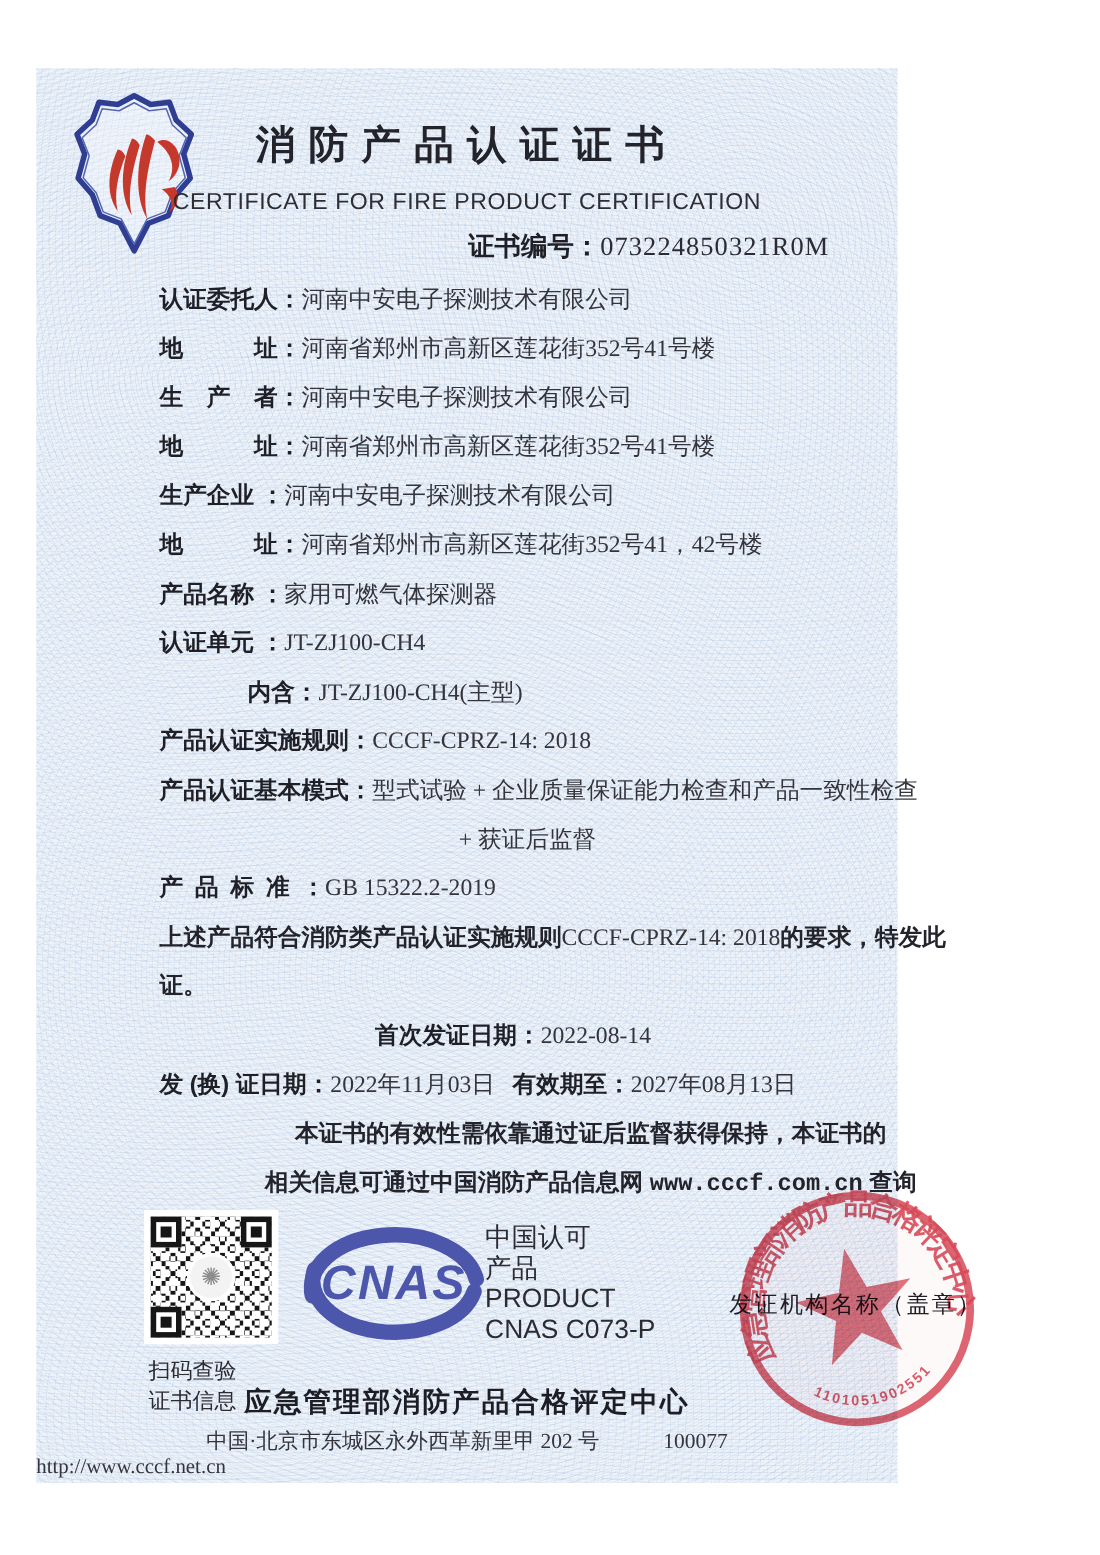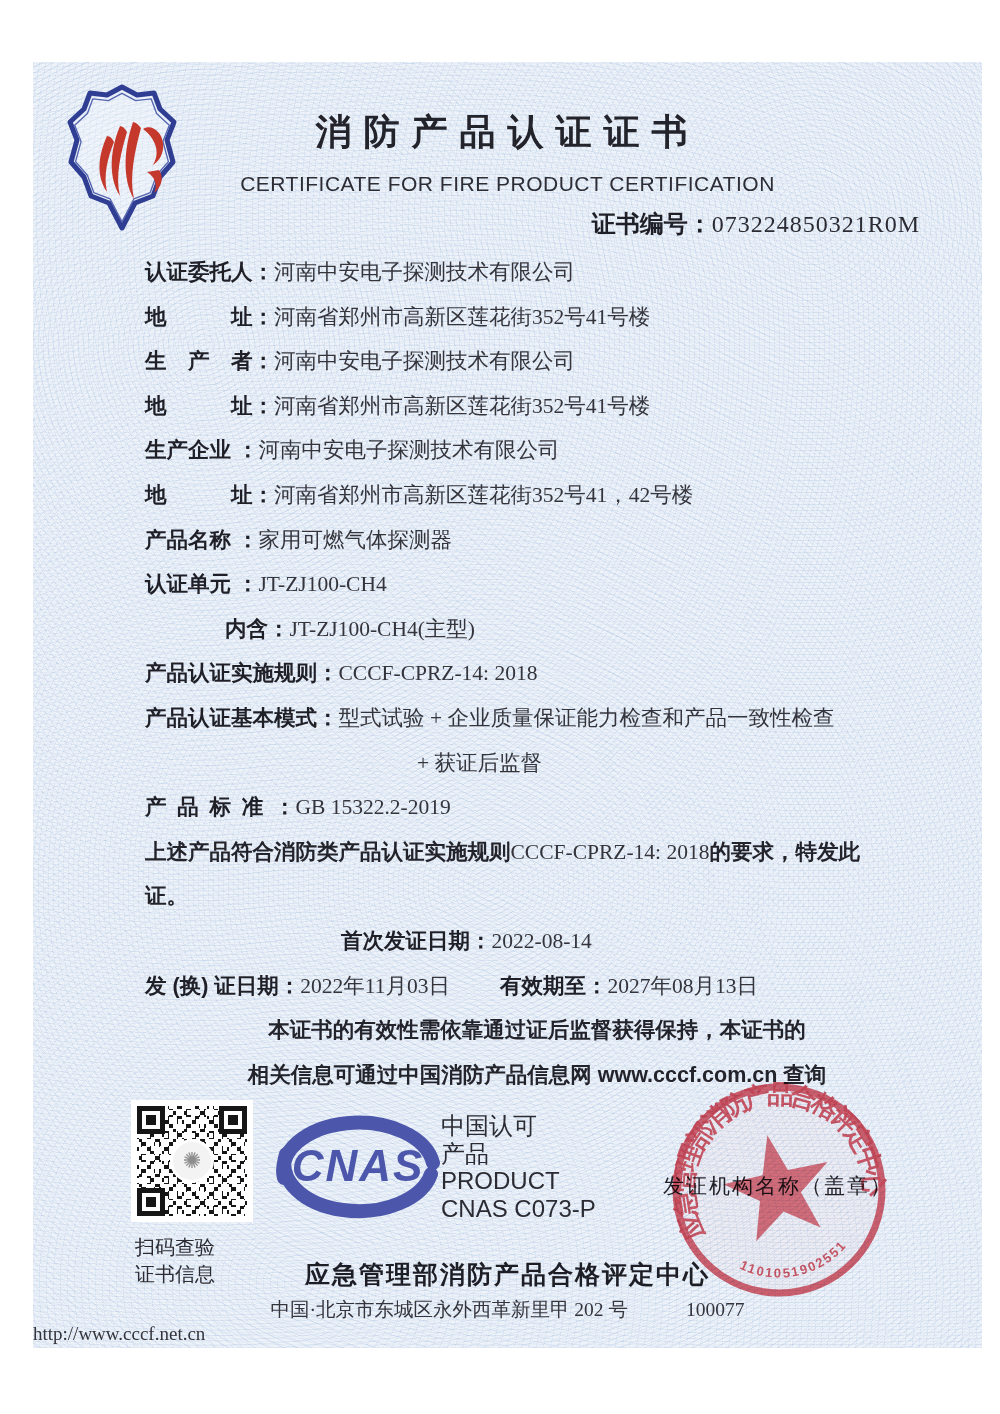--- a/index.html
+++ b/index.html
@@ -2,21 +2,21 @@
 <html><head>
 <meta charset="utf-8">
 <style>
   html,body{margin:0;padding:0;}
   body{
     width:1000px;height:1414px;position:relative;background:#ffffff;
     font-family:"Liberation Sans",sans-serif;color:#23232b;overflow:hidden;
   }
   
   .paper{
-    position:absolute;left:33px;top:62px;width:949px;height:1286px;
+    position:absolute;left:33px;top:62px;width:783px;height:1286px;
     background-color:#eef3f9;
     background-image:
       repeating-radial-gradient(circle at 18% 22%, rgba(110,150,205,0.11) 0 1px, rgba(255,255,255,0) 1px 5px),
       repeating-radial-gradient(circle at 82% 12%, rgba(110,150,205,0.10) 0 1px, rgba(255,255,255,0) 1px 6px),
       repeating-radial-gradient(circle at 48% 64%, rgba(110,150,205,0.09) 0 1px, rgba(255,255,255,0) 1px 5px),
       repeating-radial-gradient(circle at 28% 95%, rgba(110,150,205,0.09) 0 1px, rgba(255,255,255,0) 1px 7px),
       repeating-linear-gradient(0deg, rgba(130,160,205,0.07) 0 1px, rgba(255,255,255,0) 1px 3px);
   }
   .logo{position:absolute;left:30px;top:20px;width:118px;height:152px;}
   .titleblock{position:absolute;left:0;right:0;top:46px;text-align:center;}
@@ -28,23 +28,23 @@
 
   .body{position:absolute;left:112px;top:188px;width:784px;font-size:21.5px;}
   .row{line-height:44.6px;white-space:nowrap;}
   .lbl{font-weight:700;color:#1f1f27;}
   .val{font-family:"Liberation Serif",serif;color:#34343c;}
   .indent{padding-left:80px;}
   .cont{padding-left:272px;}
   .stmt{line-height:44.6px;font-weight:700;width:722px;white-space:normal;}
   .stmt .code{font-weight:400;font-family:"Liberation Serif",serif;color:#34343c;}
   .r-first{padding-left:196px;}
-  .gap{margin-left:50px;text-align:right;}
+  .gap{margin-left:16px;text-align:right;}
   .centerline{text-align:center;font-weight:700;}
-  .centerline .url{font-family:Liberation Sans, sans-serif;font-weight:700;}
+  .centerline .url{font-family:Liberation Mono, monospace;font-weight:700;}
 
   
   .qr{position:absolute;left:98px;top:1038px;width:110px;height:110px;background:#fff;padding:6px;}
   .qr-grid{
     position:relative;width:110px;height:110px;background:#fff;
     background-image:
       repeating-conic-gradient(#ffffff 0 25%, rgba(0,0,0,0) 0 50%),
       repeating-conic-gradient(#161616 0 25%, rgba(0,0,0,0) 0 50%);
     background-size:15px 15px, 9px 9px;
     background-position:2px 3px, 0 0;

